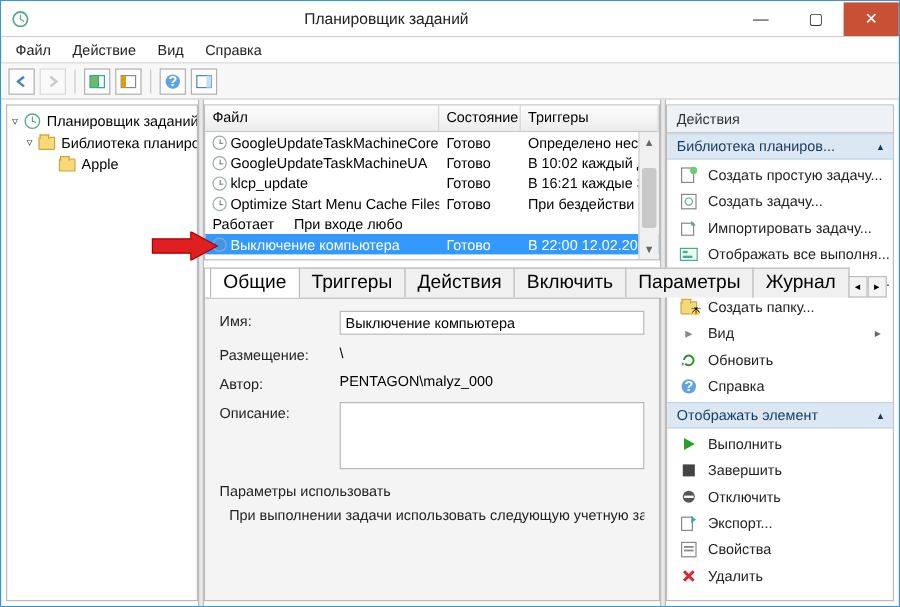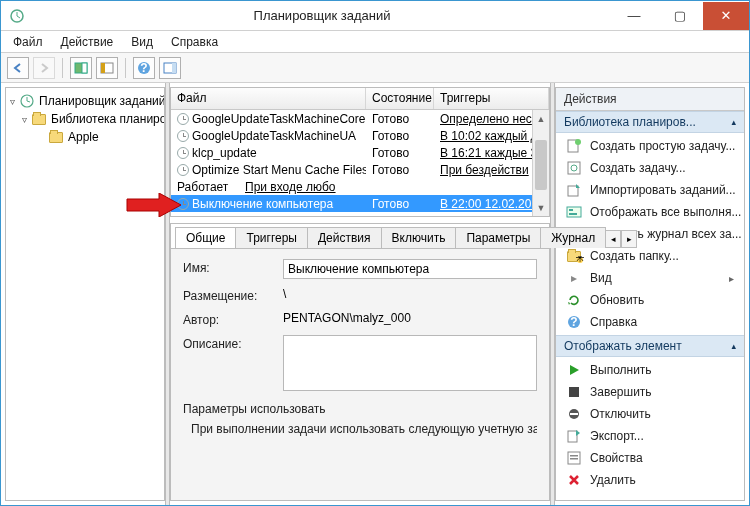--- a/index.html
+++ b/index.html
@@ -29,32 +29,32 @@
   .list-header { display: flex; height: 22px; background: linear-gradient(#fdfdfd,#ececec); border-bottom: 1px solid #c8c8c8; }
   .col { border-right: 1px solid #d6d6d6; padding: 3px 6px; white-space: nowrap; overflow: hidden; }
   .col.name { width: 195px; }
   .col.state { width: 68px; }
   .col.trig { flex: 1; }
   .list-body { flex: 1; overflow: hidden; position: relative; }
   .row { display: flex; height: 17px; align-items: center; }
   .row .cell { padding: 0 6px; white-space: nowrap; overflow: hidden; }
   .row .cell.name { width: 195px; display: flex; align-items: center; gap: 3px; }
   .row .cell.state { width: 68px; }
-  .row .cell.trig { flex: 1; text-decoration: underline; }
+  .row .cell.trig { flex: 1; }
   .row.selected { background: #3399ff; color: #fff; }
   .clock { width: 12px; height: 12px; border-radius: 50%; border: 1px solid #9aa; position: relative; flex-shrink: 0; }
   .clock::before { content:''; position:absolute; left:5px; top:2px; width:1px; height:4px; background:#888; }
   .clock::after { content:''; position:absolute; left:5px; top:5px; width:3px; height:1px; background:#888; }
   .list-scroll { position: absolute; right: 0; top: 0; bottom: 0; width: 17px; background: #f0f0f0; border-left: 1px solid #d0d0d0; }
   .list-scroll .thumb { position: absolute; left: 2px; right: 2px; top: 30px; height: 50px; background: #c8c8c8; border-radius: 2px; }
   .list-scroll .arr { position:absolute; left:0; right:0; height:17px; display:flex; align-items:center; justify-content:center; font-size:9px; color:#666;}
   .arrow-overlay { position: absolute; left: -46px; top: 105px; pointer-events: none; }
   .detail-pane { flex: 1; border: 1px solid #bcbcbc; background: #f4f4f4; margin-top: 6px; display: flex; flex-direction: column; min-height: 0; }
   .tab-strip { display: flex; align-items: flex-end; height: 24px; background: #fff; padding-left: 4px; position: relative; }
-  .tab { padding: 3px 10px; border: 1px solid #bcbcbc; border-bottom: none; margin-right: -1px; background: #f0f0f0; font-size: 12px; }
+  .tab { padding: 3px 10px; border: 1px solid #bcbcbc; border-bottom: none; margin-right: -1px; background: #f0f0f0; font-size: 16px; }
   .tab.active { background: #fff; position: relative; z-index: 2; }
   .tab-scroll { margin-left: auto; display: flex; }
   .tab-scroll .sbtn { width: 16px; height: 18px; border: 1px solid #bcbcbc; background: #f4f4f4; display:flex; align-items:center; justify-content:center; font-size:9px; }
   .detail-body { flex: 1; background: #f4f4f4; padding: 10px 12px; border-top: 1px solid #bcbcbc; overflow: hidden; position: relative; }
   .form-row { display: flex; align-items: flex-start; margin-bottom: 8px; }
   .form-label { width: 100px; color: #222; padding-top: 2px; }
   .form-val { flex: 1; }
   .form-input { width: 100%; border: 1px solid #b8b8b8; background: #fff; padding: 2px 4px; height: 20px; }
   .form-textarea { width: 100%; height: 56px; border: 1px solid #b8b8b8; background: #fff; resize: none; }
   .sec-heading { margin-top: 8px; color: #222; }
@@ -296,21 +296,21 @@
             </span>
             <span>Создать задачу...</span>
           </div>
         <div class="action-item">
             <span class="ic">
               <svg width="16" height="16">
                 <rect x="2" y="4" width="10" height="10" fill="#fff" stroke="#888"></rect>
                 <path d="M10 2 L14 6 L10 6" fill="#4a9"></path>
               </svg>
             </span>
-            <span>Импортировать заданий...</span>
+            <span>Импортировать задачу...</span>
           </div>
         <div class="action-item">
             <span class="ic">
               <svg width="16" height="16">
                 <rect x="1" y="3" width="14" height="10" fill="#efe" stroke="#4a9"></rect>
                 <rect x="3" y="5" width="4" height="2" fill="#4a9"></rect>
                 <rect x="3" y="9" width="8" height="2" fill="#4a9"></rect>
               </svg>
             </span>
             <span>Отображать все выполня...</span>

